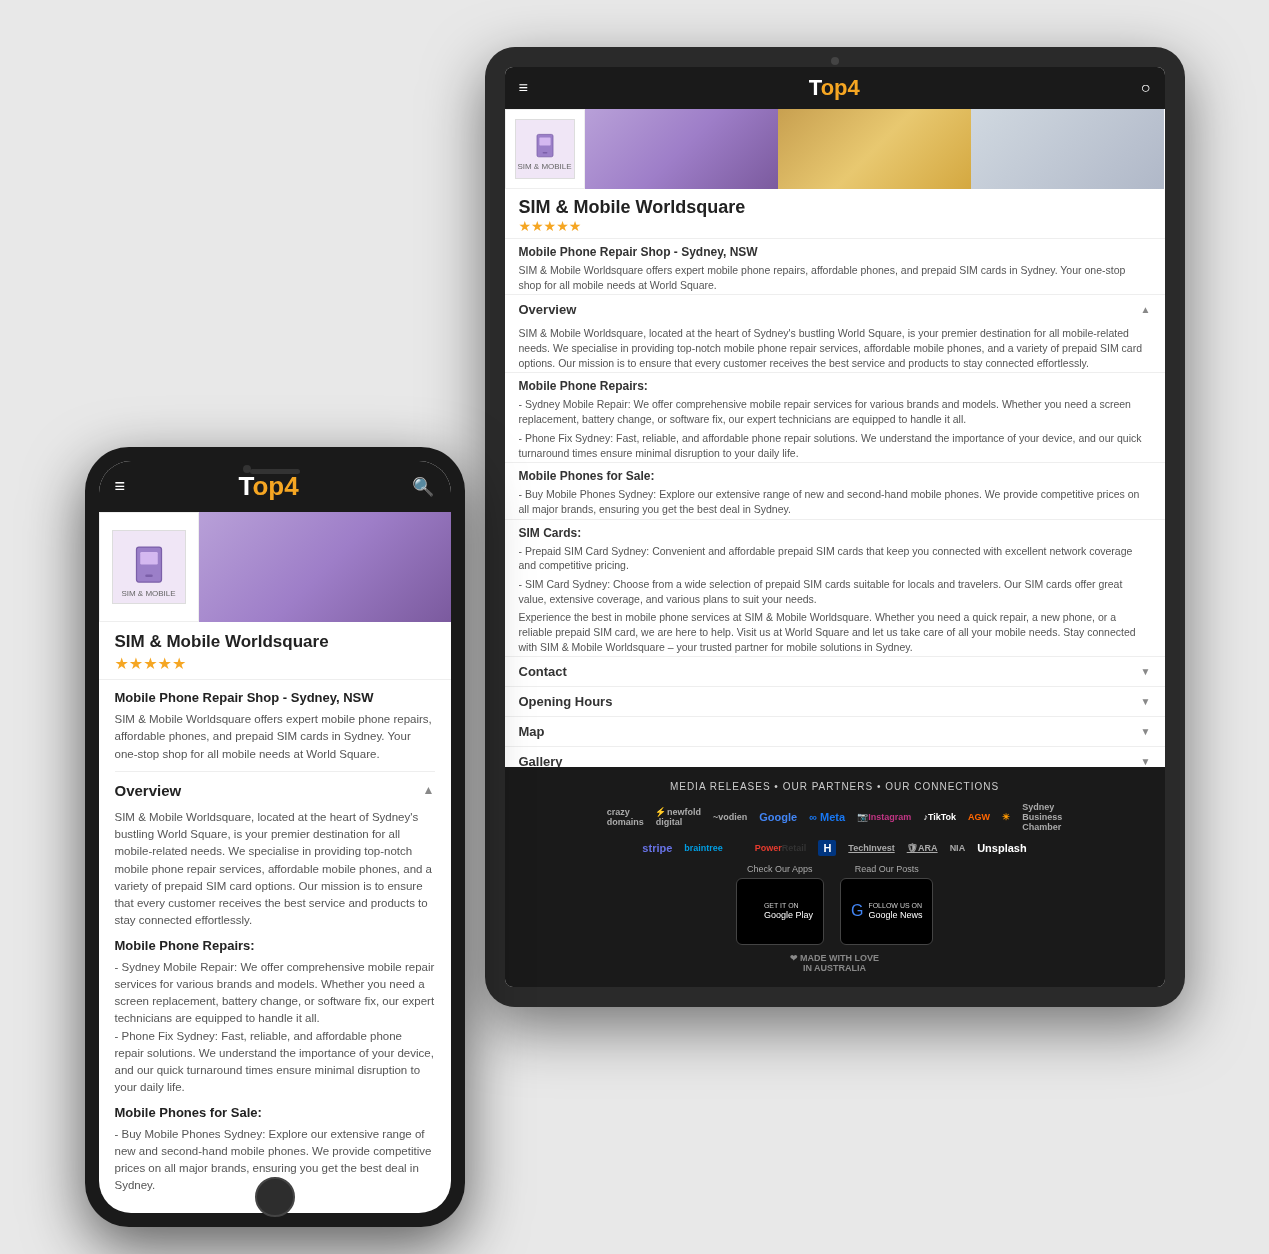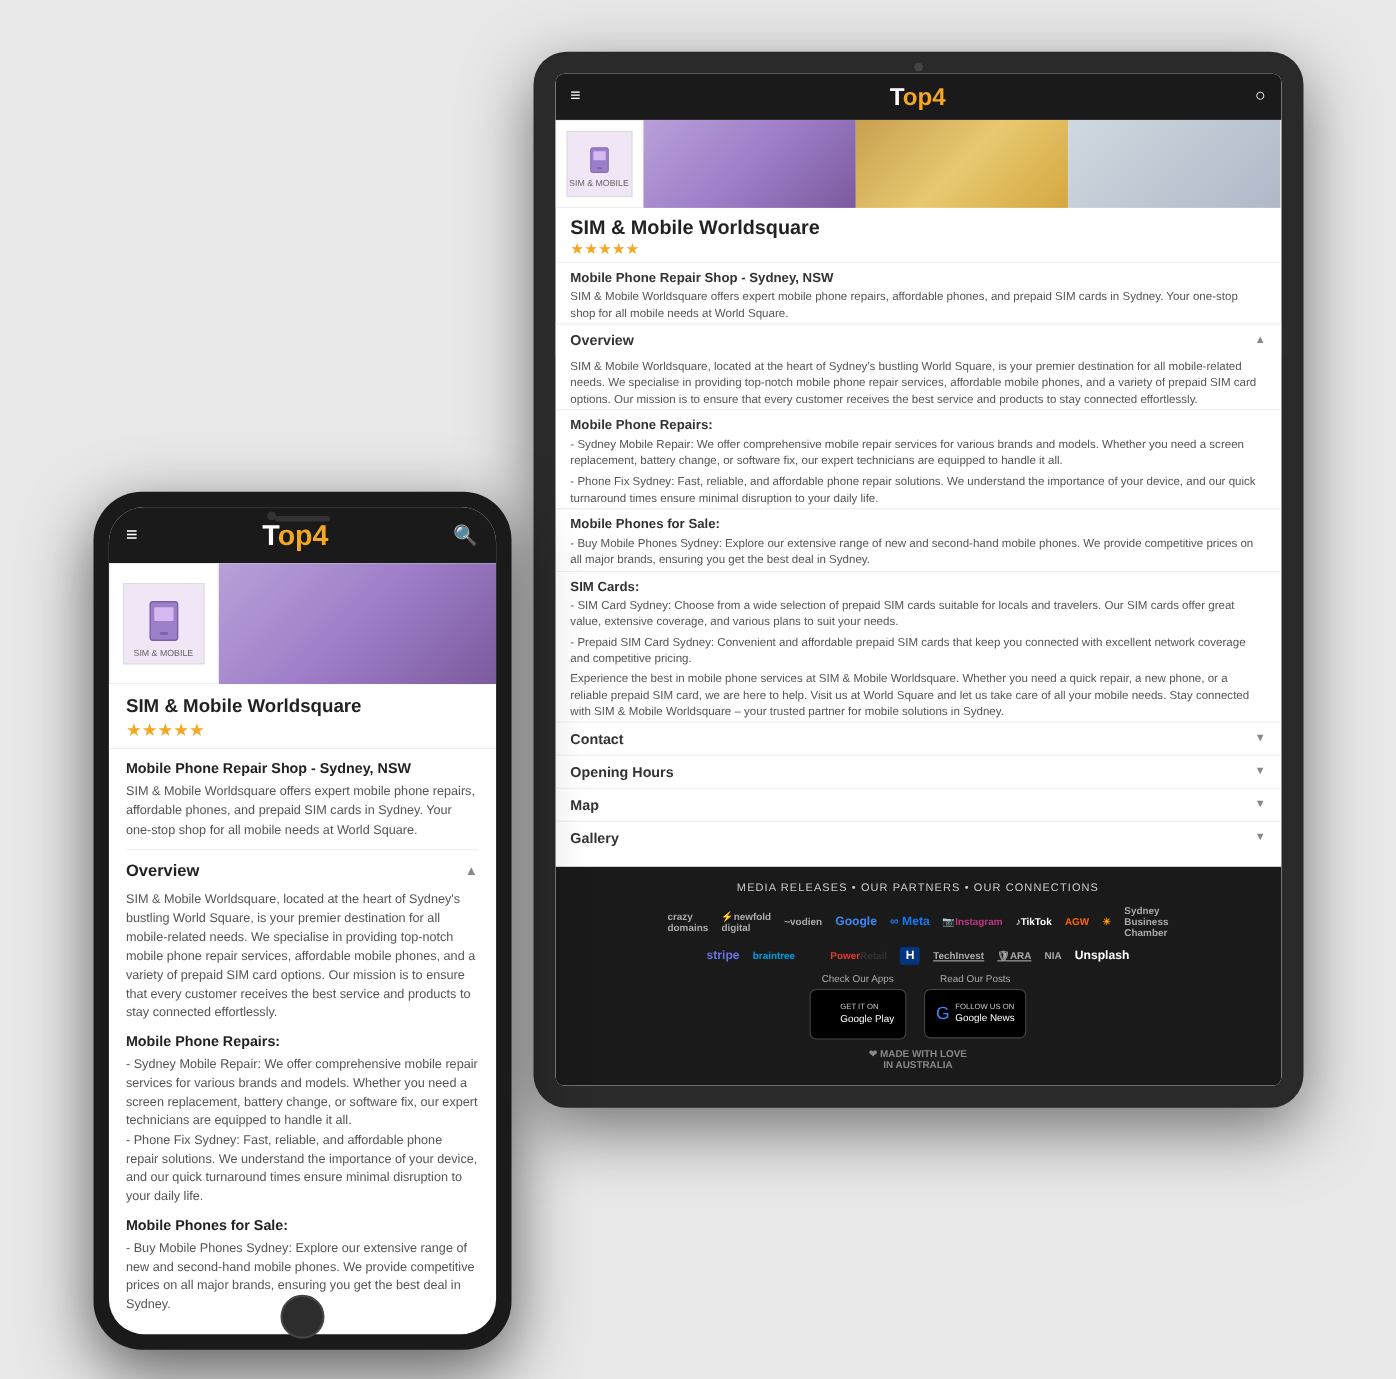--- a/index.html
+++ b/index.html
@@ -210,21 +210,21 @@
     .t-cta-label {
       color: #aaa;
       font-size: 9px;
       text-align: center;
       margin-bottom: 4px;
     }
     .t-cta-btn {
       background: #000;
       border: 1px solid #444;
       border-radius: 6px;
-      padding: 12px 10px;
+      padding: 23px 10px;
       display: flex;
       align-items: center;
       gap: 5px;
     }
     .t-cta-btn-icon {
       font-size: 16px;
     }
     .t-cta-btn-text {
       color: #fff;
       font-size: 9px;
@@ -472,22 +472,22 @@
         <div class="t-section-text">SIM &amp; Mobile Worldsquare, located at the heart of Sydney's bustling World Square, is your premier destination for all mobile-related needs. We specialise in providing top-notch mobile phone repair services, affordable mobile phones, and a variety of prepaid SIM card options. Our mission is to ensure that every customer receives the best service and products to stay connected effortlessly.</div>
 
         <div class="t-section-title">Mobile Phone Repairs:</div>
         <div class="t-section-text">- Sydney Mobile Repair: We offer comprehensive mobile repair services for various brands and models. Whether you need a screen replacement, battery change, or software fix, our expert technicians are equipped to handle it all.</div>
         <div class="t-section-text">- Phone Fix Sydney: Fast, reliable, and affordable phone repair solutions. We understand the importance of your device, and our quick turnaround times ensure minimal disruption to your daily life.</div>
 
         <div class="t-section-title">Mobile Phones for Sale:</div>
         <div class="t-section-text">- Buy Mobile Phones Sydney: Explore our extensive range of new and second-hand mobile phones. We provide competitive prices on all major brands, ensuring you get the best deal in Sydney.</div>
 
         <div class="t-section-title">SIM Cards:</div>
+        <div class="t-section-text">- Prepaid SIM Card Sydney: Convenient and affordable prepaid SIM cards that keep you connected with excellent network coverage and competitive pricing.</div>
         <div class="t-section-text">- SIM Card Sydney: Choose from a wide selection of prepaid SIM cards suitable for locals and travelers. Our SIM cards offer great value, extensive coverage, and various plans to suit your needs.</div>
-        <div class="t-section-text">- Prepaid SIM Card Sydney: Convenient and affordable prepaid SIM cards that keep you connected with excellent network coverage and competitive pricing.</div>
         <div class="t-section-text">Experience the best in mobile phone services at SIM &amp; Mobile Worldsquare. Whether you need a quick repair, a new phone, or a reliable prepaid SIM card, we are here to help. Visit us at World Square and let us take care of all your mobile needs. Stay connected with SIM &amp; Mobile Worldsquare – your trusted partner for mobile solutions in Sydney.</div>
 
         <div class="t-accordion">
           <span>Contact</span>
           <span class="t-chevron">▼</span>
         </div>
         <div class="t-accordion">
           <span>Opening Hours</span>
           <span class="t-chevron">▼</span>
         </div>

